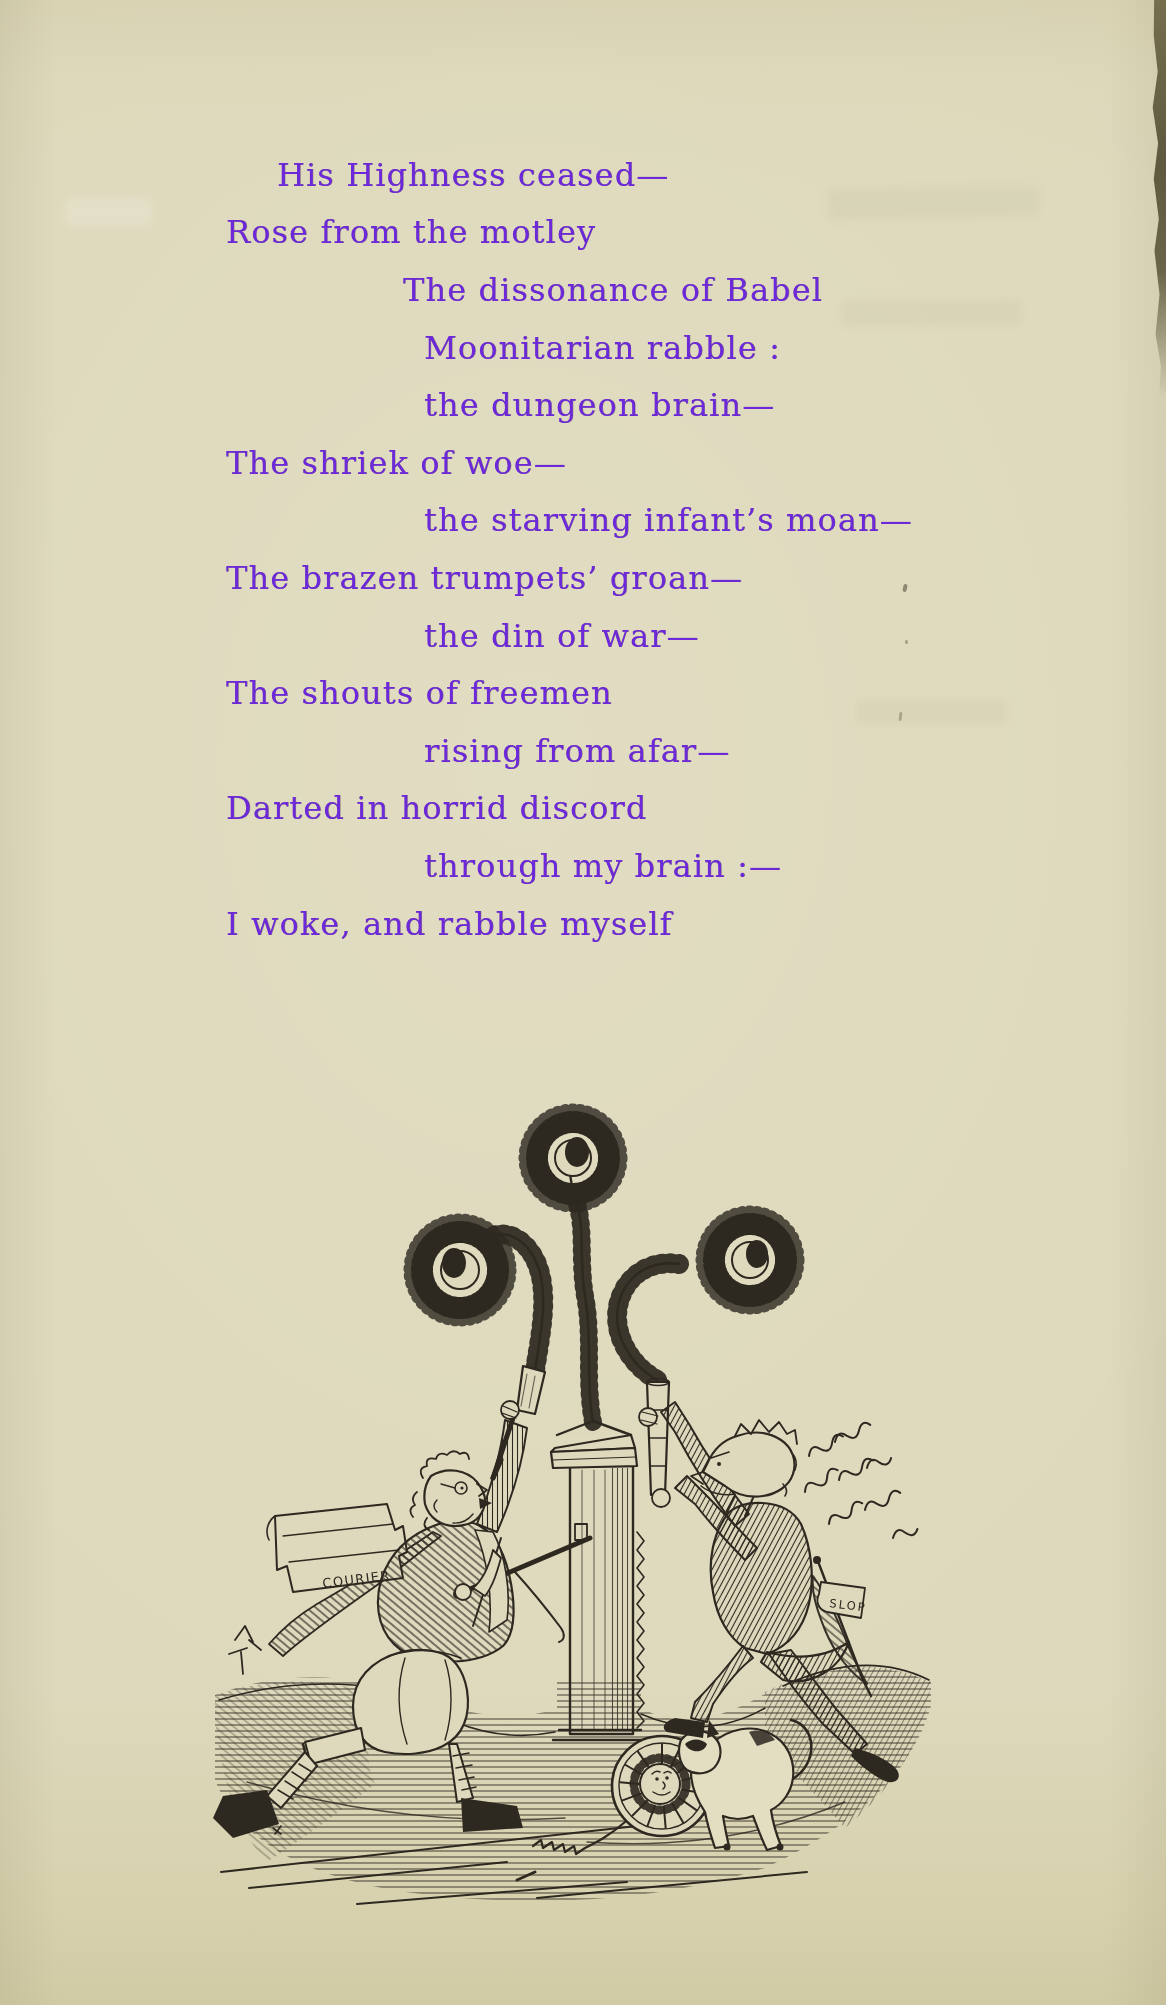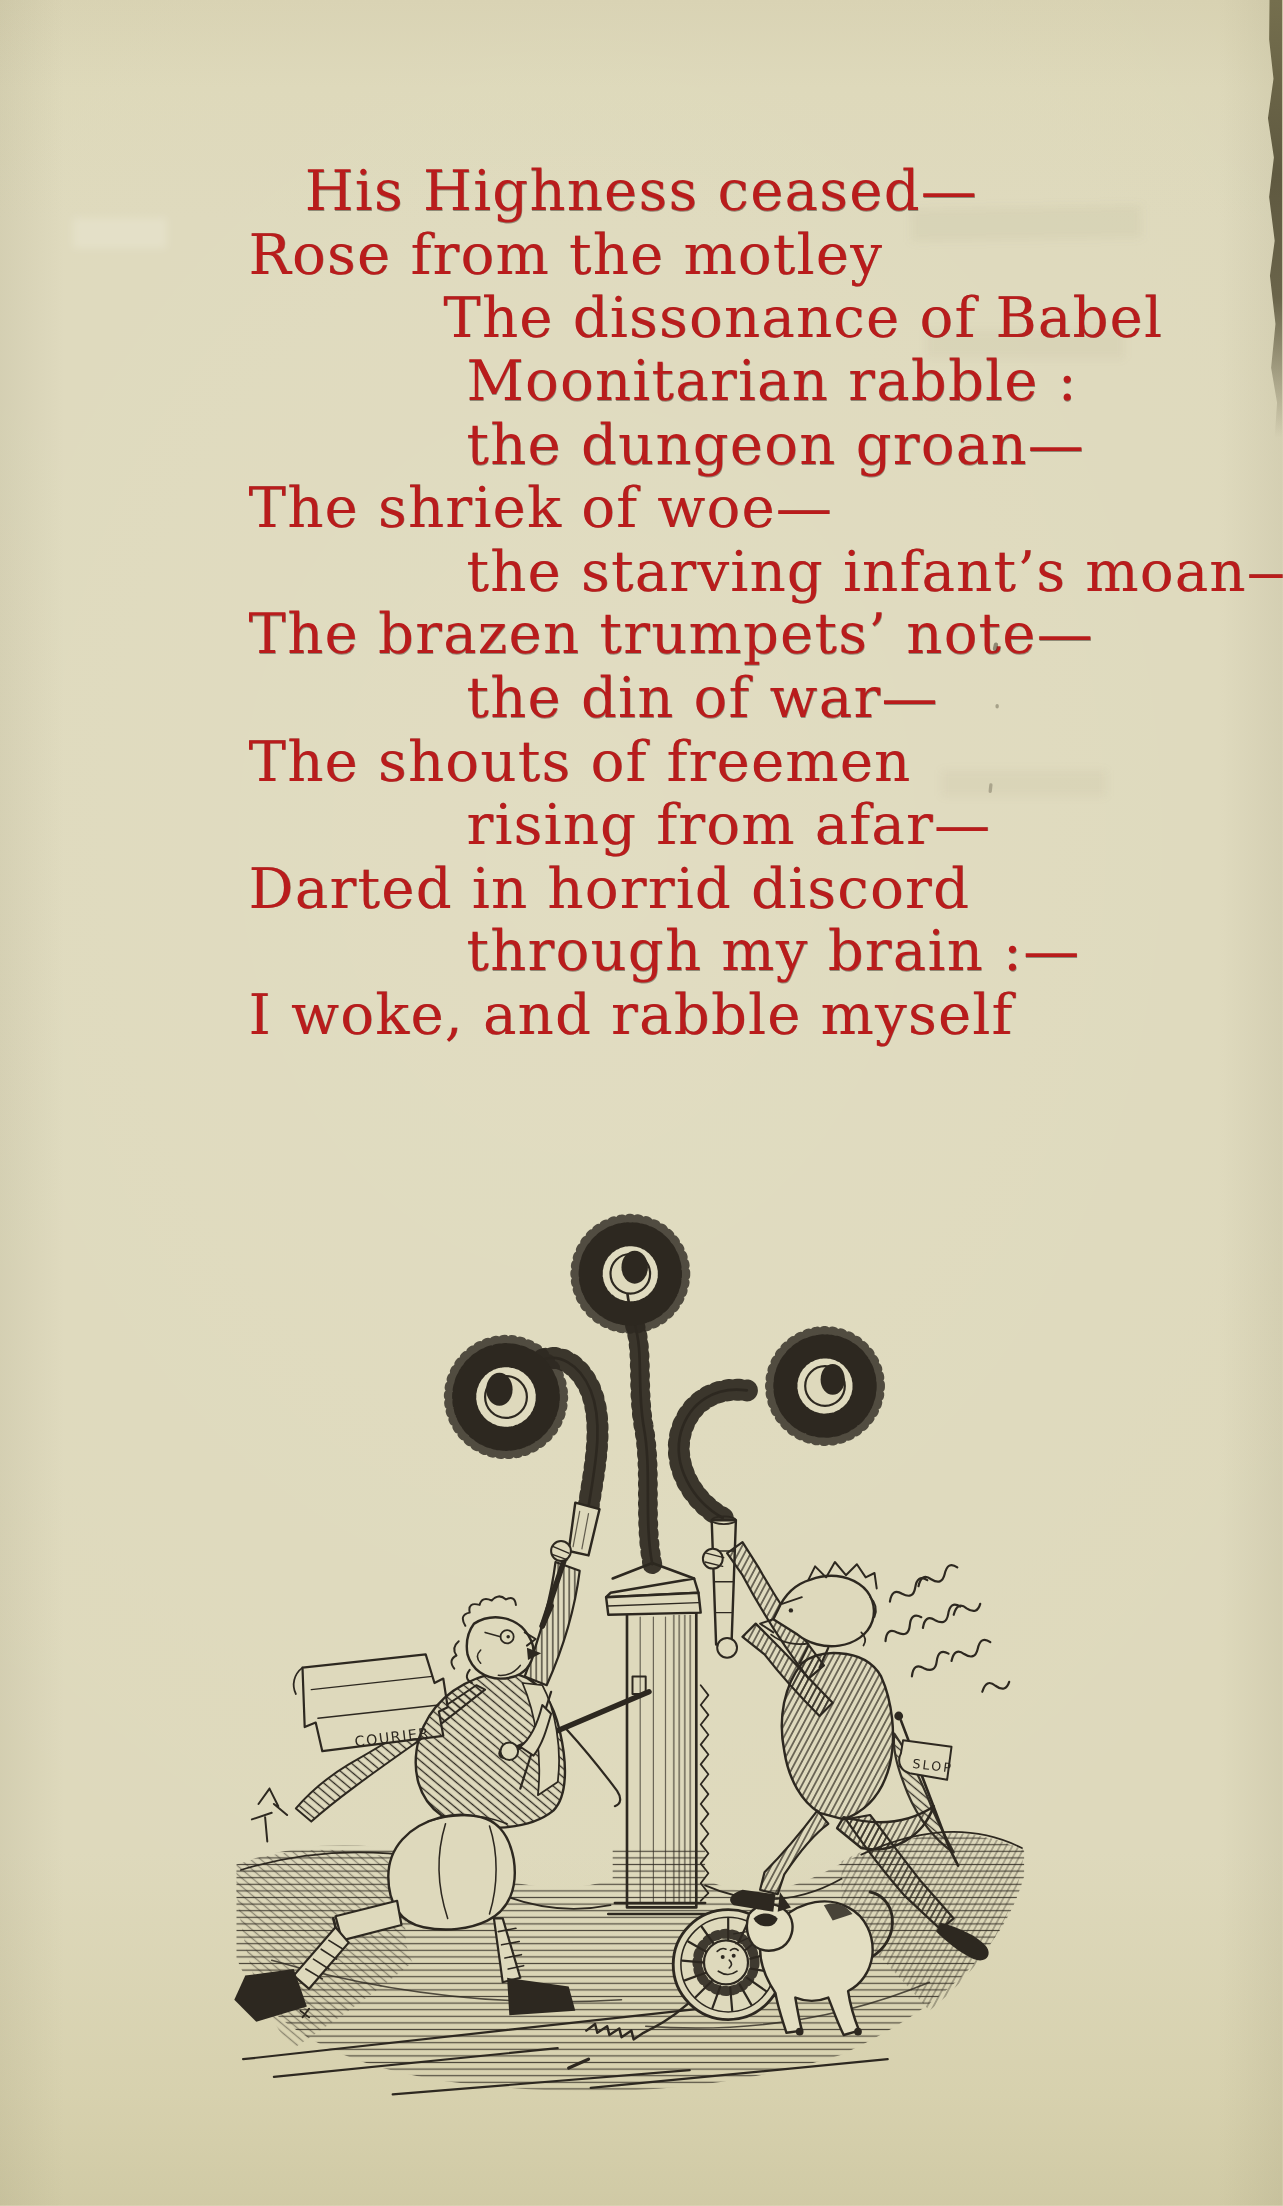--- a/index.html
+++ b/index.html
@@ -8,21 +8,21 @@
     background-color:#ded9bc;
     background-image:
       radial-gradient(120% 90% at 45% 38%, rgba(255,255,246,0.10), rgba(0,0,0,0) 62%),
       linear-gradient(90deg, rgba(118,110,78,0.10) 0%, rgba(0,0,0,0) 5%, rgba(0,0,0,0) 95%, rgba(118,110,78,0.10) 100%),
       linear-gradient(180deg, #d8d2b2 0%, #ddd8b9 4%, #ded9bc 10%, #ded9bc 84%, #d7d1ae 95%, #d0caa5 100%);
     font-family:"DejaVu Serif", serif;
   }
   .poem{position:absolute;top:146px;left:0;width:100%;}
   .pline{
     height:57.6px;display:flex;align-items:center;white-space:pre;
-    font-size:51px;color:#b91c1c;letter-spacing:1.1px;
+    font-size:32px;color:#6d28d9;letter-spacing:1.1px;
     text-shadow:0.4px 0.4px 0 rgba(46,42,33,0.45);
   }
   .la{padding-left:277px}
   .lb{padding-left:403px}
   .lf{padding-left:226px}
   .ls{padding-left:424px}
   .engraving{position:absolute;left:205px;top:1080px;width:740px;height:840px;}
   .edge-strip{
     position:absolute;top:0;right:0;width:18px;height:398px;
     background:linear-gradient(180deg,#756f4e 0%,#5f5940 40%,#6a644a 68%,rgba(106,100,74,0) 100%);
@@ -42,24 +42,24 @@
 </head>
 <body>
 
 <div>
 
   <div class="poem">
     <div class="pline la">His Highness ceased—</div>
     <div class="pline lf">Rose from the motley</div>
     <div class="pline lb">The dissonance of Babel</div>
     <div class="pline ls">Moonitarian rabble :</div>
-    <div class="pline ls">the dungeon groan—</div>
+    <div class="pline ls">the dungeon brain—</div>
     <div class="pline lf">The shriek of woe—</div>
     <div class="pline ls">the starving infant’s moan—</div>
-    <div class="pline lf">The brazen trumpets’ note—</div>
+    <div class="pline lf">The brazen trumpets’ groan—</div>
     <div class="pline ls">the din of war—</div>
     <div class="pline lf">The shouts of freemen</div>
     <div class="pline ls">rising from afar—</div>
     <div class="pline lf">Darted in horrid discord</div>
     <div class="pline ls">through my brain :—</div>
     <div class="pline lf">I woke, and rabble myself</div>
   </div>
 
   <svg class="engraving" viewBox="0 0 740 840" role="img" aria-label="Woodcut vignette: two caricatured newspapermen raise giant peacock-plume quill pens beside a pump-like column sprouting a third plume; folded papers marked COURIER, an umbrella flag marked SLOP, a sun-faced wheel and a cat at the base.">
     <defs>

